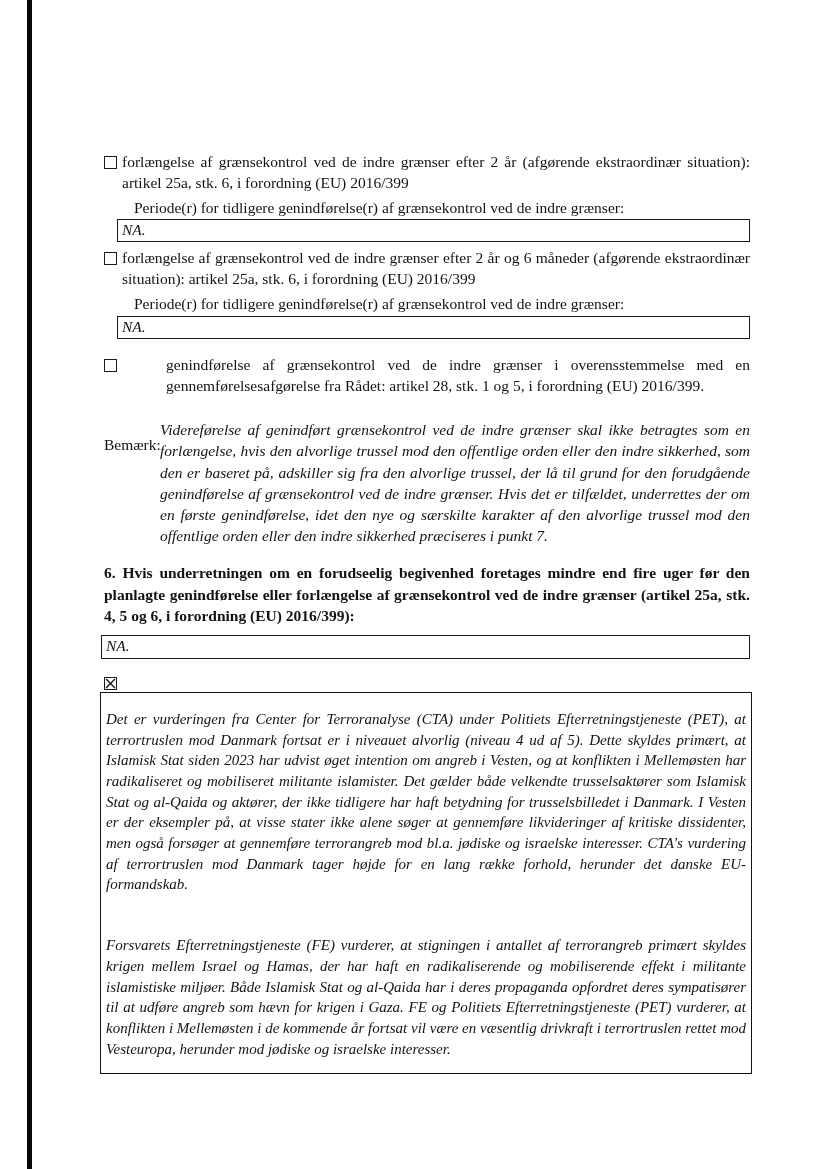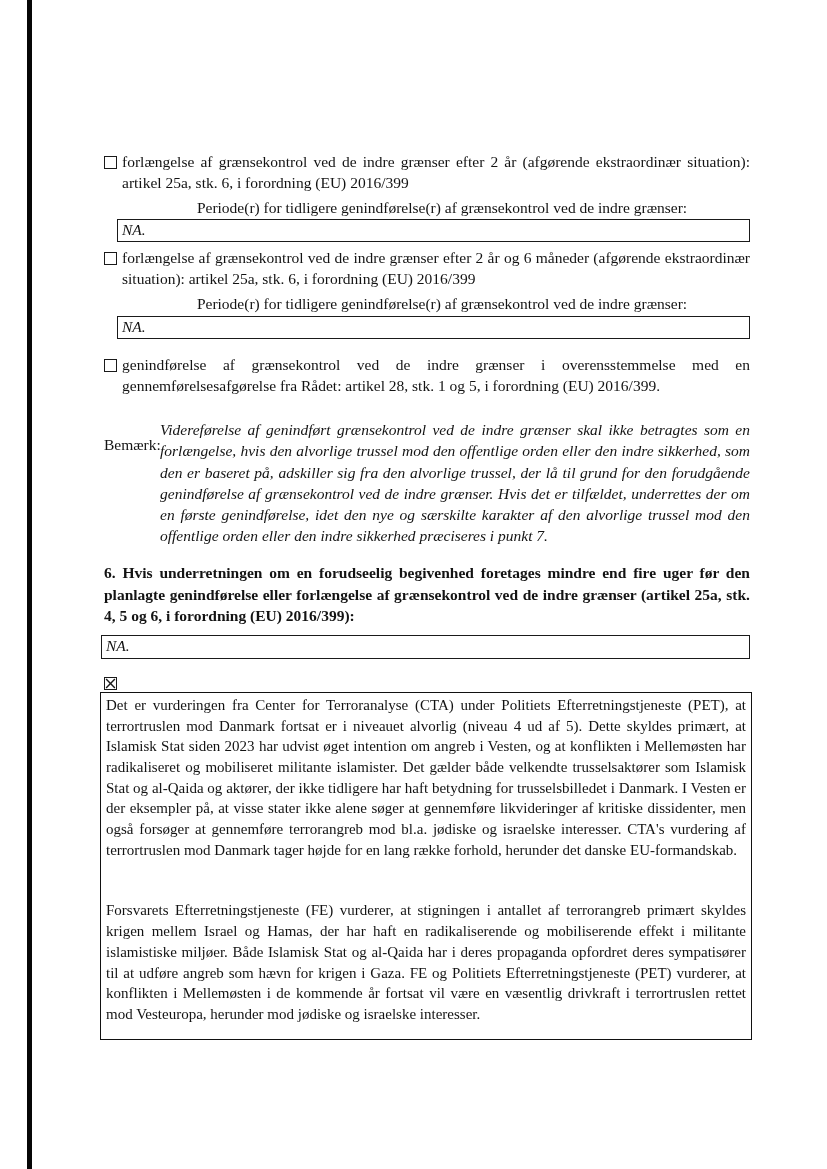--- a/index.html
+++ b/index.html
@@ -44,21 +44,20 @@
     width: 13px;
     height: 13px;
     border: 1.4px solid #1a1a1a;
     margin: 4px 5px 0 0;
     position: relative;
     background: #fff;
   }
   .checkbox svg { position: absolute; left: 0; top: 0; width: 100%; height: 100%; }
   .field-label {
     margin: 2px 0 0 30px;
-    text-align: center;
   }
   .field-box {
     margin: 1px 0 6px 13px;
     border: 1.3px solid #1a1a1a;
     min-height: 23px;
     padding: 0px 4px 1px 4px;
     font-style: italic;
     line-height: 1.3;
   }
   .remark {
@@ -90,21 +89,22 @@
     padding: 0 4px 1px 4px;
     font-style: italic;
     margin: 2px 0 8px -3px;
   }
   .h7 { margin-top: 22px; }
   .terror-row { margin-top: 14px; margin-bottom: 2px; }
   .big-box {
     border: 1.6px solid #111;
     margin-left: -4px;
     margin-right: -2px;
-    padding: 2px 5px 14px 5px;
+    padding: 16px 5px 14px 5px;
+    font-style: italic;
     font-size: 15px;
     line-height: 1.38;
     text-align: justify;
   }
   .big-box p { margin: 0; }
   .big-box p + p { margin-top: 40px; }
 </style>
 </head>
 <body>
 
@@ -123,21 +123,21 @@
 
   <div class="cb-row">
     <span class="checkbox"></span>
     <span>forlængelse af grænsekontrol ved de indre grænser efter 2 år og 6 måneder (afgørende ekstraordinær situation): artikel 25a, stk. 6, i forordning (EU) 2016/399</span>
   </div>
   <div class="field-label">Periode(r) for tidligere genindførelse(r) af grænsekontrol ved de indre grænser:</div>
   <div class="field-box">
     <span>NA.</span>
   </div>
 
-  <div class="cb-row" style="margin-top:16px;">
+  <div class="cb-row" style="margin-top:16px;gap:44px;">
     <span class="checkbox"></span>
     <span>genindførelse af grænsekontrol ved de indre grænser i overensstemmelse med en gennemførelsesafgørelse fra Rådet: artikel 28, stk. 1 og 5, i forordning (EU) 2016/399.</span>
   </div>
 
   <div class="remark">
     <span class="remark-label">Bemærk:</span>
     <div class="remark-text">Videreførelse af genindført grænsekontrol ved de indre grænser skal ikke betragtes som en forlængelse, hvis den alvorlige trussel mod den offentlige orden eller den indre sikkerhed, som den er baseret på, adskiller sig fra den alvorlige trussel, der lå til grund for den forudgående genindførelse af grænsekontrol ved de indre grænser. Hvis det er tilfældet, underrettes der om en første genindførelse, idet den nye og særskilte karakter af den alvorlige trussel mod den offentlige orden eller den indre sikkerhed præciseres i punkt 7.</div>
   </div>
 
   <div class="heading">6.  Hvis underretningen om en forudseelig begivenhed foretages mindre end fire uger før den planlagte genindførelse eller forlængelse af grænsekontrol ved de indre grænser (artikel 25a, stk. 4, 5 og 6, i forordning (EU) 2016/399):</div>

